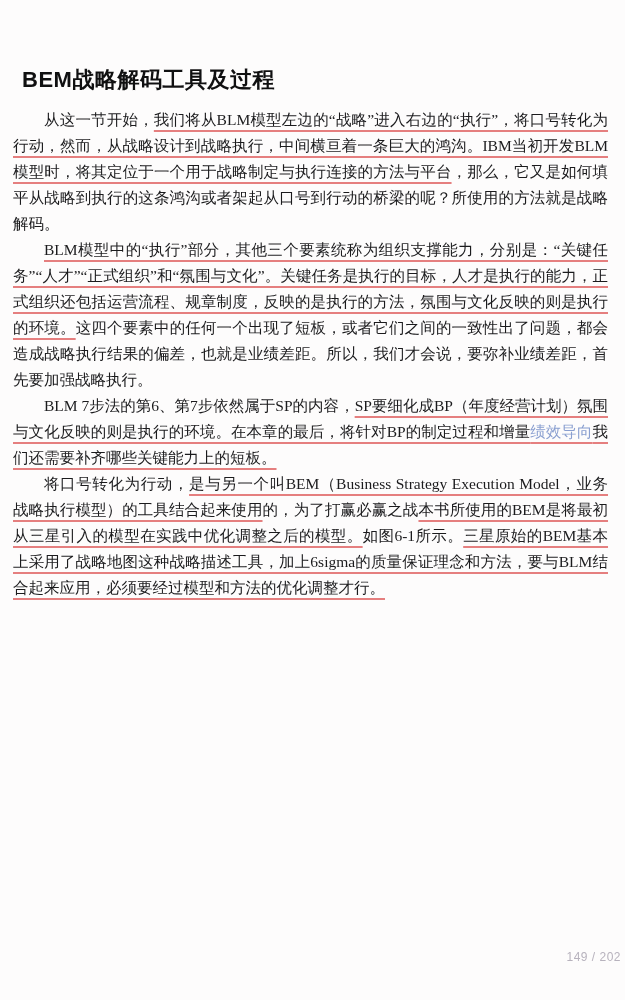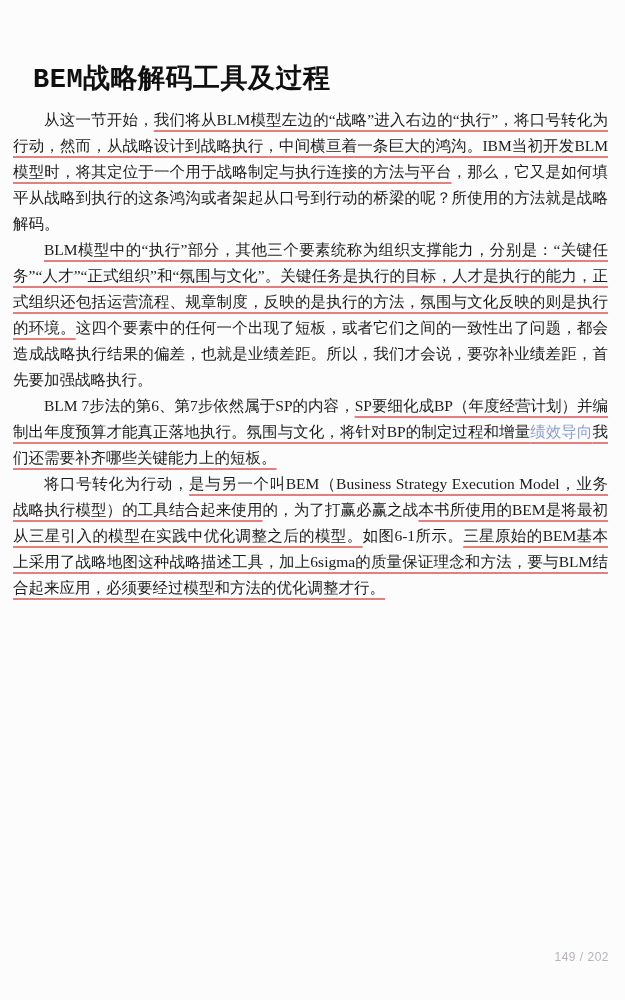--- a/index.html
+++ b/index.html
@@ -24,24 +24,24 @@
     letter-spacing: 0.5px;
   }
   p.subtitle {
     margin: 22px 0 0 0;
     text-indent: 2em;
     font-size: 15.5px;
     line-height: 22px;
     color: var(--body-text, #1b1b1d);
   }
   h2.section-heading {
-    margin: 21px 0 0 20px;
-    font-family: Liberation Mono, monospace;
+    margin: 21px 0 0 9px;
+    font-family: Liberation Sans, sans-serif;
     font-weight: 700;
-    font-size: 27px;
+    font-size: 22px;
     line-height: 30px;
     color: var(--heading-text, #101011);
     letter-spacing: 0.5px;
   }
   .body-text {
     margin-top: 12px;
     font-size: 15.5px;
     line-height: 26px;
     text-align: justify;
     font-family: Liberation Serif, serif;
@@ -52,38 +52,38 @@
   }
   .u {
     text-decoration: underline;
     text-decoration-color: var(--underline, #e57f7f);
     text-decoration-thickness: 1.5px;
     text-underline-offset: 4.5px;
   }
   .link { color: var(--link-text, #8a9fd0); }
   .page-indicator {
     position: absolute;
-    right: 16px;
+    right: 4px;
     bottom: 36px;
     font-size: 12px;
     letter-spacing: 0.5px;
     color: var(--indicator-text, #b7b2bd);
   }
 </style>
 </head>
 <body>
 
 <div class="page" style="--bg: #fdfcfc; --heading-text: #101011; --body-text: #1b1b1d; --underline: #e57f7f; --link-text: #8a9fd0; --indicator-text: #b7b2bd;">
 
 
 
   <h2 class="section-heading">BEM战略解码工具及过程</h2>
 
   <div class="body-text">
     <p><span>从这一节开始，</span><span class="u">我们将从BLM模型左边的“战略”进入右边的“执行”，将口号转化为行动，然而，从战略设计到战略执行，中间横亘着一条巨大的鸿沟。IBM当初开发BLM模型时，将其定位于一个用于战略制定与执行连接的方法与平台</span><span>，那么，它又是如何填平从战略到执行的这条鸿沟或者架起从口号到行动的桥梁的呢？所使用的方法就是战略解码。</span></p>
     <p><span class="u">BLM模型中的“执行”部分，其他三个要素统称为组织支撑能力，分别是：“关键任务”“人才”“正式组织”和“氛围与文化”。关键任务是执行的目标，人才是执行的能力，正式组织还包括运营流程、规章制度，反映的是执行的方法，氛围与文化反映的则是执行的环境。</span><span>这四个要素中的任何一个出现了短板，或者它们之间的一致性出了问题，都会造成战略执行结果的偏差，也就是业绩差距。所以，我们才会说，要弥补业绩差距，首先要加强战略执行。</span></p>
-    <p><span>BLM 7步法的第6、第7步依然属于SP的内容，</span><span class="u">SP要细化成BP（年度经营计划）并编制出年度预算才能真正落地执行。氛围与文化，将针对BP的制定过程和增量</span><span class="u link">绩效导向</span><span class="u">我们还需要补齐哪些关键能力上的短板。</span></p>
+    <p><span>BLM 7步法的第6、第7步依然属于SP的内容，</span><span class="u">SP要细化成BP（年度经营计划）氛围与文化反映的则是执行的环境。在本章的最后，将针对BP的制定过程和增量</span><span class="u link">绩效导向</span><span class="u">我们还需要补齐哪些关键能力上的短板。</span></p>
     <p><span>将口号转化为行动，</span><span class="u">是与另一个叫BEM（Business Strategy Execution Model，业务战略执行模型）的工具结合起来使用</span><span>的，为了打赢必赢之战</span><span class="u">本书所使用的BEM是将最初从三星引入的模型在实践中优化调整之后的模型。</span><span>如图6-1所示。</span><span class="u">三星原始的BEM基本上采用了战略地图这种战略描述工具，加上6sigma的质量保证理念和方法，要与BLM结合起来应用，必须要经过模型和方法的优化调整才行。</span></p>
   </div>
 
   <div class="page-indicator">149 / 202</div>
 
 </div>
 
 </body></html>

